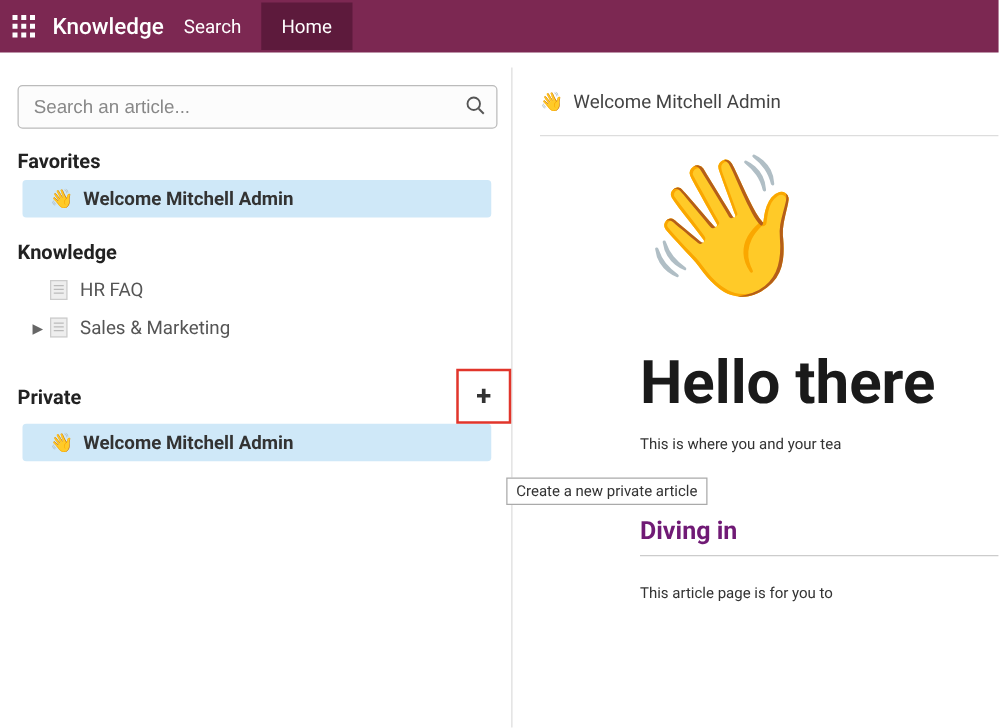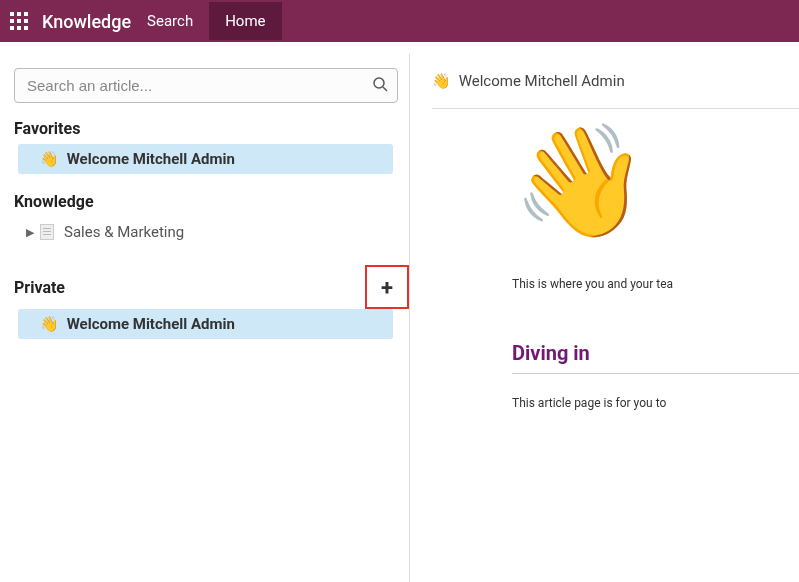--- a/index.html
+++ b/index.html
@@ -228,47 +228,54 @@
       <div class="tree-item selected">
         <span class="caret"></span>
         <span class="emoji">👋</span>
         <span>Welcome Mitchell Admin</span>
       </div>
     </div>
 
     <div class="section-block">
       <div class="section-heading">Knowledge</div>
       <div class="tree-item">
+        <span class="caret"></span>
+        <span class="doc-icon"></span>
+        <span>HR FAQ</span>
+      </div>
+      <div class="tree-item">
         <span class="caret">▶</span>
         <span class="doc-icon"></span>
         <span>Sales &amp; Marketing</span>
       </div>
     </div>
 
     <div class="section-block">
       <div class="private-row">
         <div class="section-heading" style="flex:1">Private</div>
         <div class="add-btn">
           <span>+</span>
         </div>
       </div>
       <div class="tree-item selected">
         <span class="caret"></span>
         <span class="emoji">👋</span>
         <span>Welcome Mitchell Admin</span>
       </div>
     </div>
 
+    <div class="tooltip" style="left:405px; top:328px;">Create a new private article</div>
   </div>
 
   <div class="content">
     <div class="crumb">
       <span>👋</span>
       <span>Welcome Mitchell Admin</span>
     </div>
     <hr class="hr">
     <div class="big-emoji">👋</div>
+    <div class="hello">Hello there</div>
     <div class="para">This is where you and your tea</div>
     <div class="subhead">Diving in</div>
     <hr class="sub-hr">
     <div class="para" style="margin-top:22px">This article page is for you to</div>
   </div>
 </div>
 
 </body></html>

